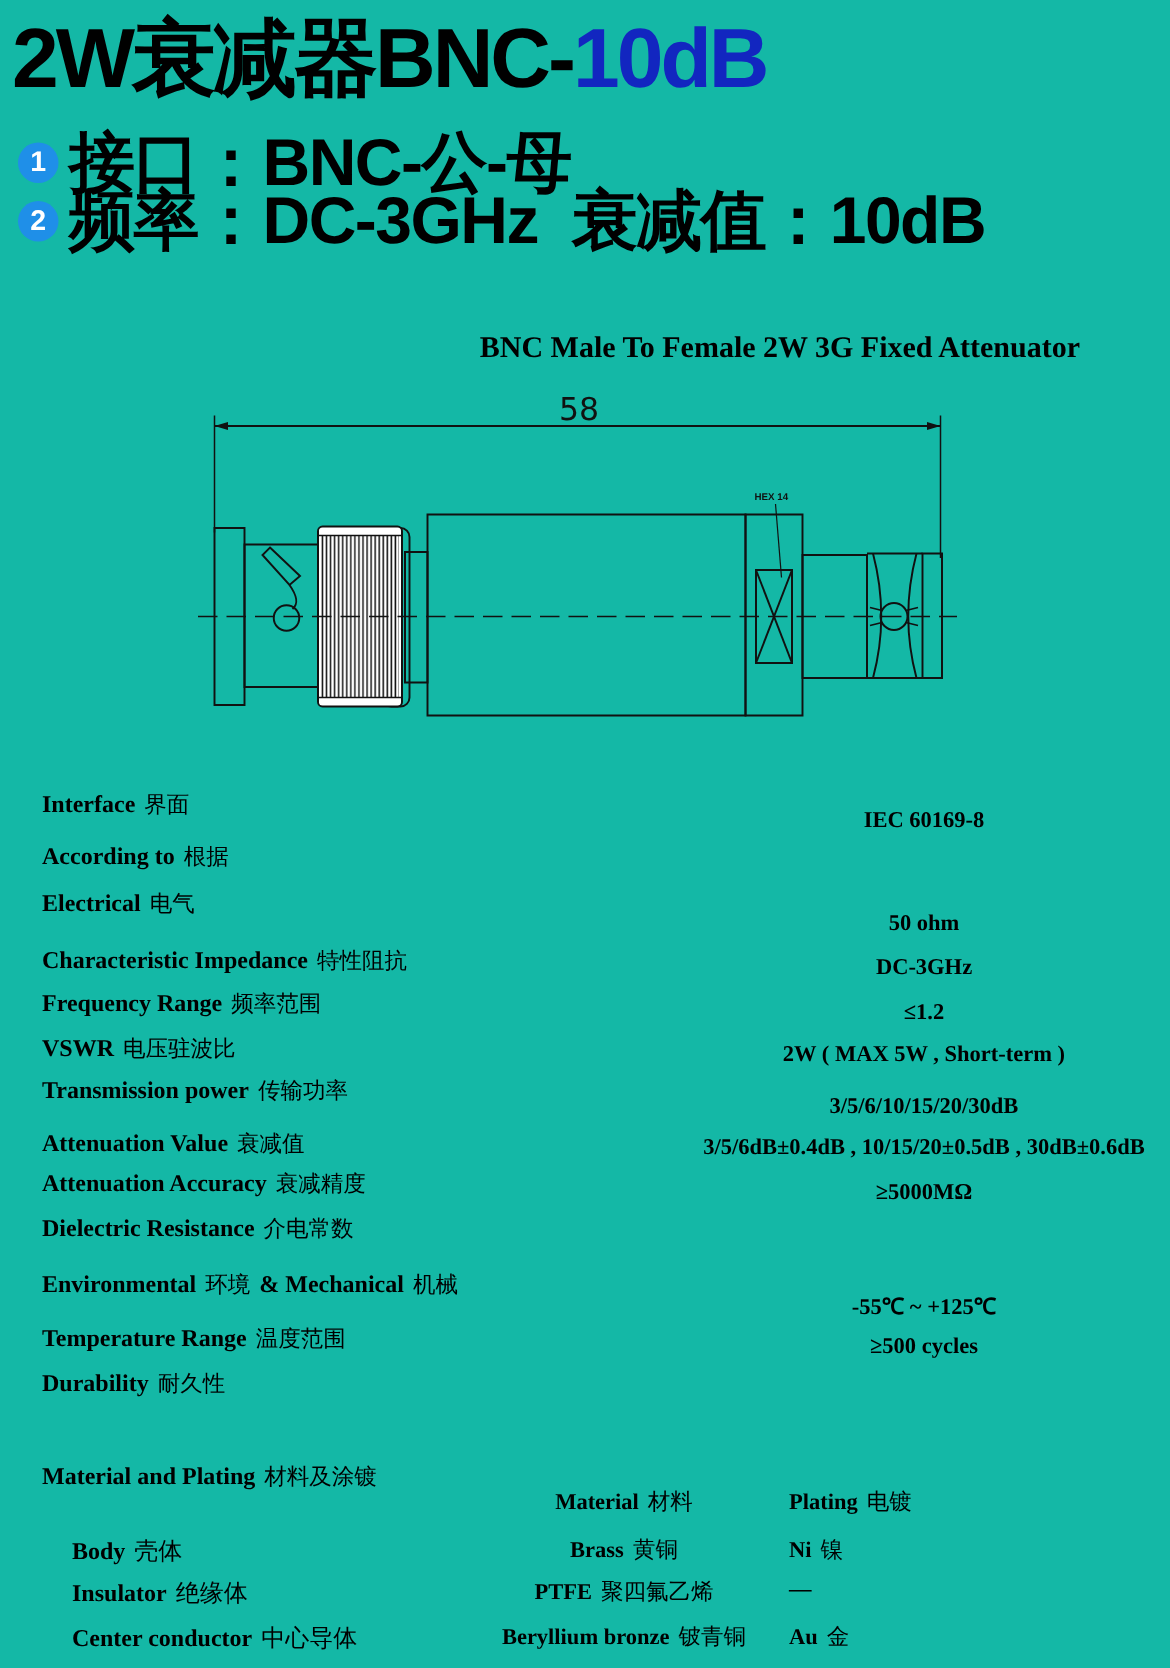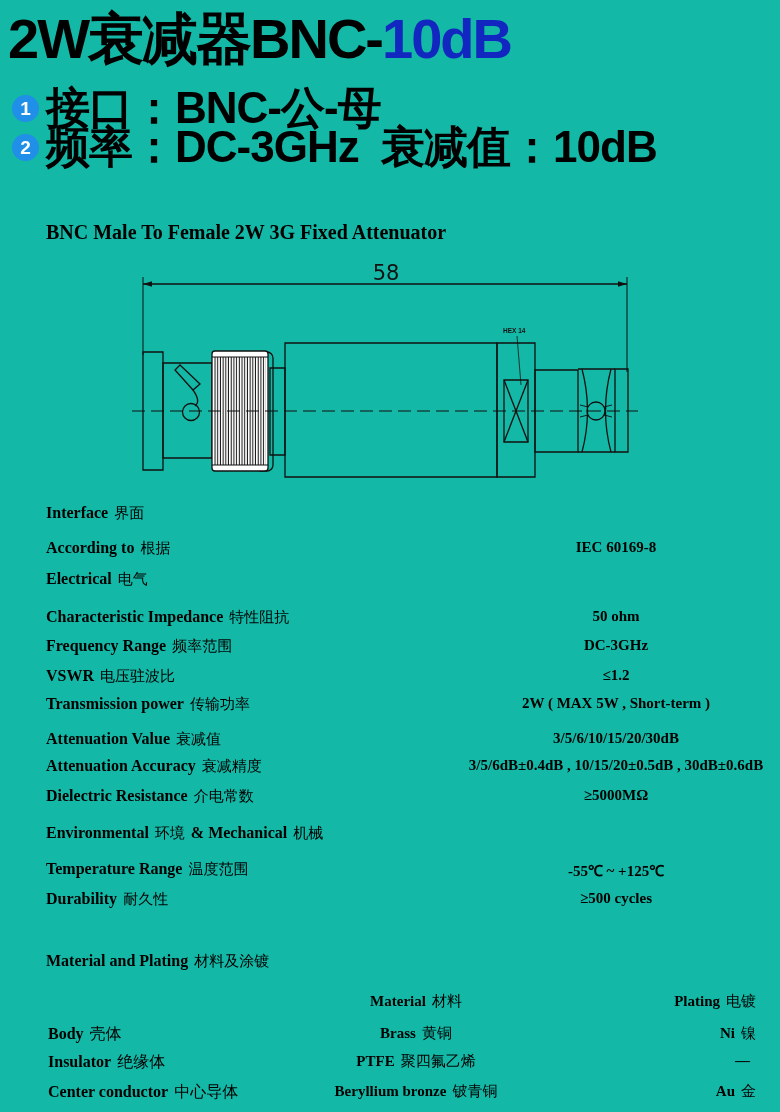--- a/index.html
+++ b/index.html
@@ -23,42 +23,42 @@
     width:27px; height:27px; border-radius:50%;
     background:var(--bullet-blue,#1f8fe8); color:#fff;
     font-weight:bold; font-size:19px; line-height:27px; text-align:center;
     flex:0 0 27px;
   }
   .bullet .btext {
     font-weight:900; font-size:44px; letter-spacing:-1px; white-space:pre; color:#000;
   }
   
   .dtitle {
-    position:absolute; top:221px; left:0; width:720px; text-align:left;
+    position:absolute; top:221px; left:0; width:720px; text-align:right;
     font-weight:bold; font-size:20px; font-family:"Liberation Serif", serif;padding-left:46px;
   }
   .drawing { position:absolute; left:130px; top:255px; width:530px; height:240px; }
   .drawing * { vector-effect:non-scaling-stroke; }
   
   .srow { position:absolute; left:0; width:780px; height:22px; }
   .srow .lbl {
-    position:absolute; left:46px; white-space:pre;
-    font-weight:bold; font-size:16px;
+    position:absolute; left:28px; white-space:pre;
+    font-weight:bold; font-size:16px;margin-top:23px;
   }
   .srow .zh { font-weight:normal; font-size:15px; margin-left:6px; }
   .srow .en2 { font-weight:bold; font-size:16px; margin-left:6px; }
   .srow .val {
     position:absolute; left:455px; width:322px; text-align:center;
     font-weight:bold; font-size:15px; white-space:pre;
   }
   
   .mrow { position:absolute; left:6px; width:780px; height:22px; font-size:15px;padding-left:12px; }
   .mrow .c1 { position:absolute; left:42px;  font-weight:bold; font-size:16px; white-space:pre; }
   .mrow .c2 { position:absolute; left:290px; width:240px; text-align:center; font-weight:bold; white-space:pre; }
-  .mrow .c3 { position:absolute; left:520px; width:230px; text-align:right; font-weight:bold; white-space:pre; }
+  .mrow .c3 { position:absolute; left:520px; width:230px; text-align:left; font-weight:bold; white-space:pre; }
   .mrow .zh { font-weight:normal; margin-left:6px; }
 </style>
 </head>
 <body>
 
 <div class="page" style="--title-blue: #1226c0; --bullet-blue: #1f8fe8;">
 
   <div class="title"><span>2W衰减器BNC-</span><span class="accent">10dB</span></div>
 
   <div class="bullet" style="top:79px">

